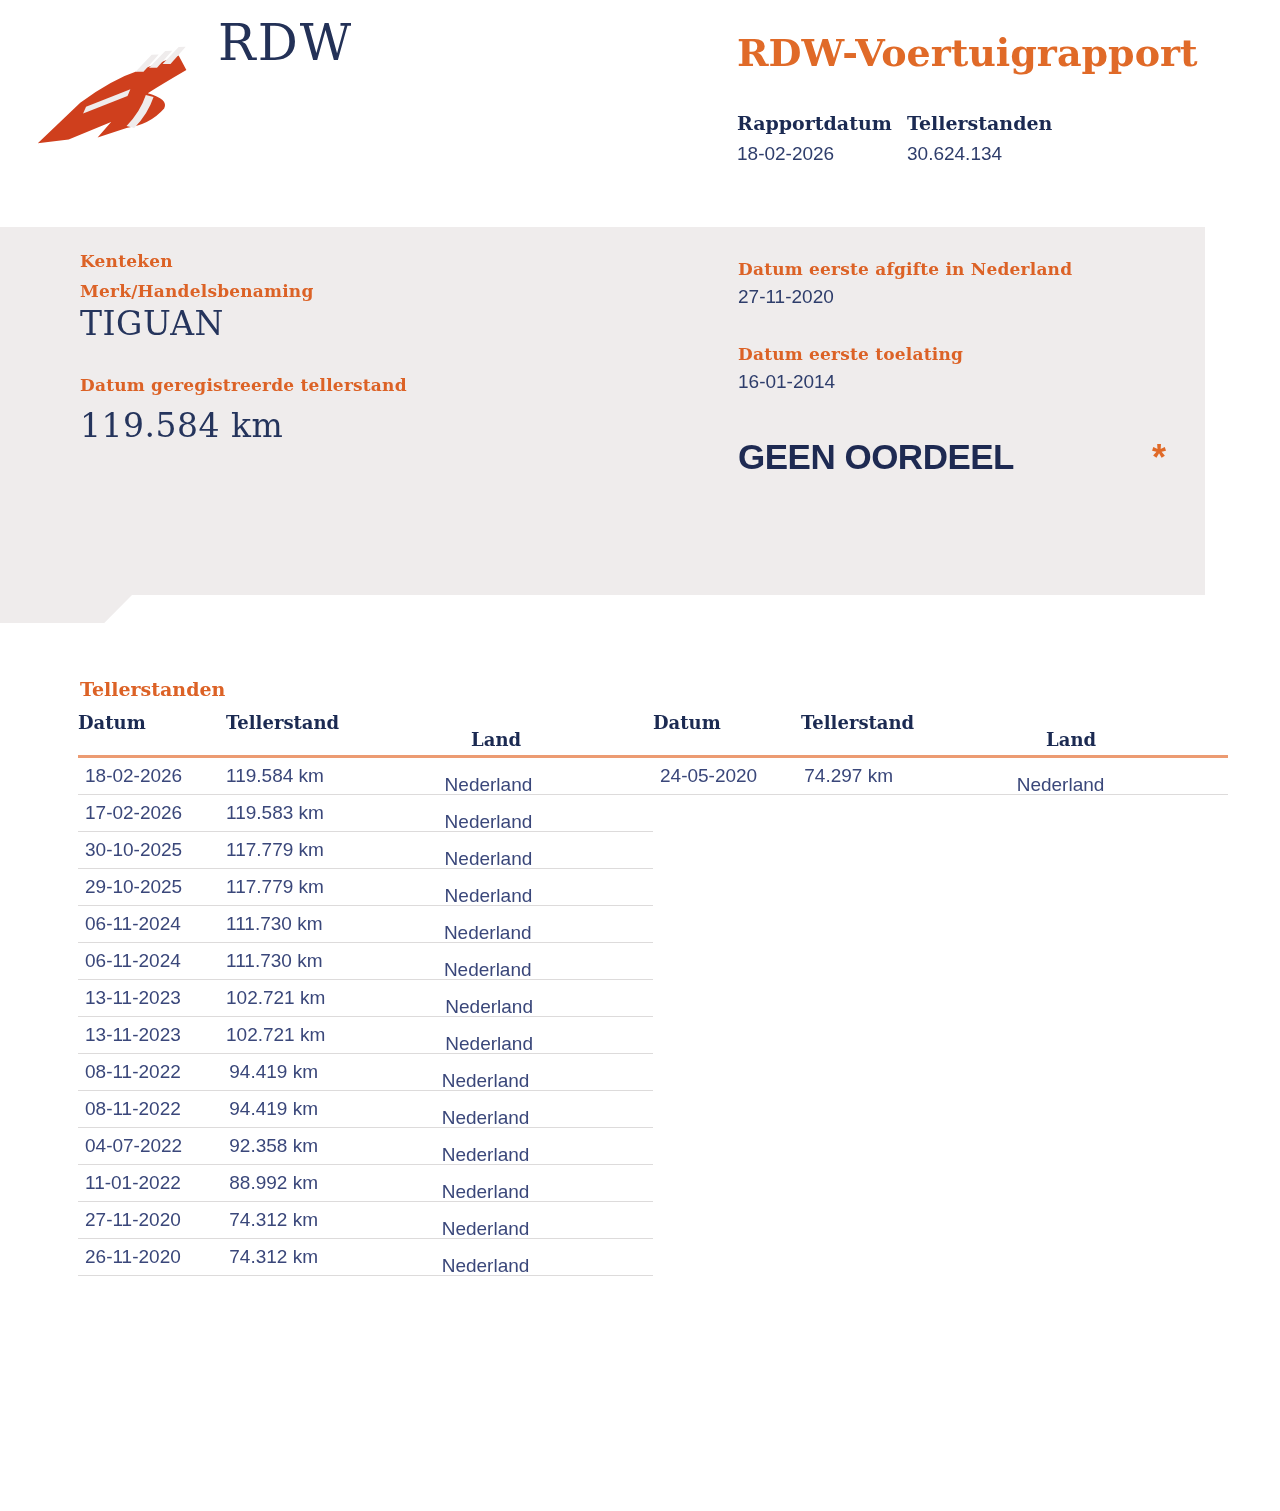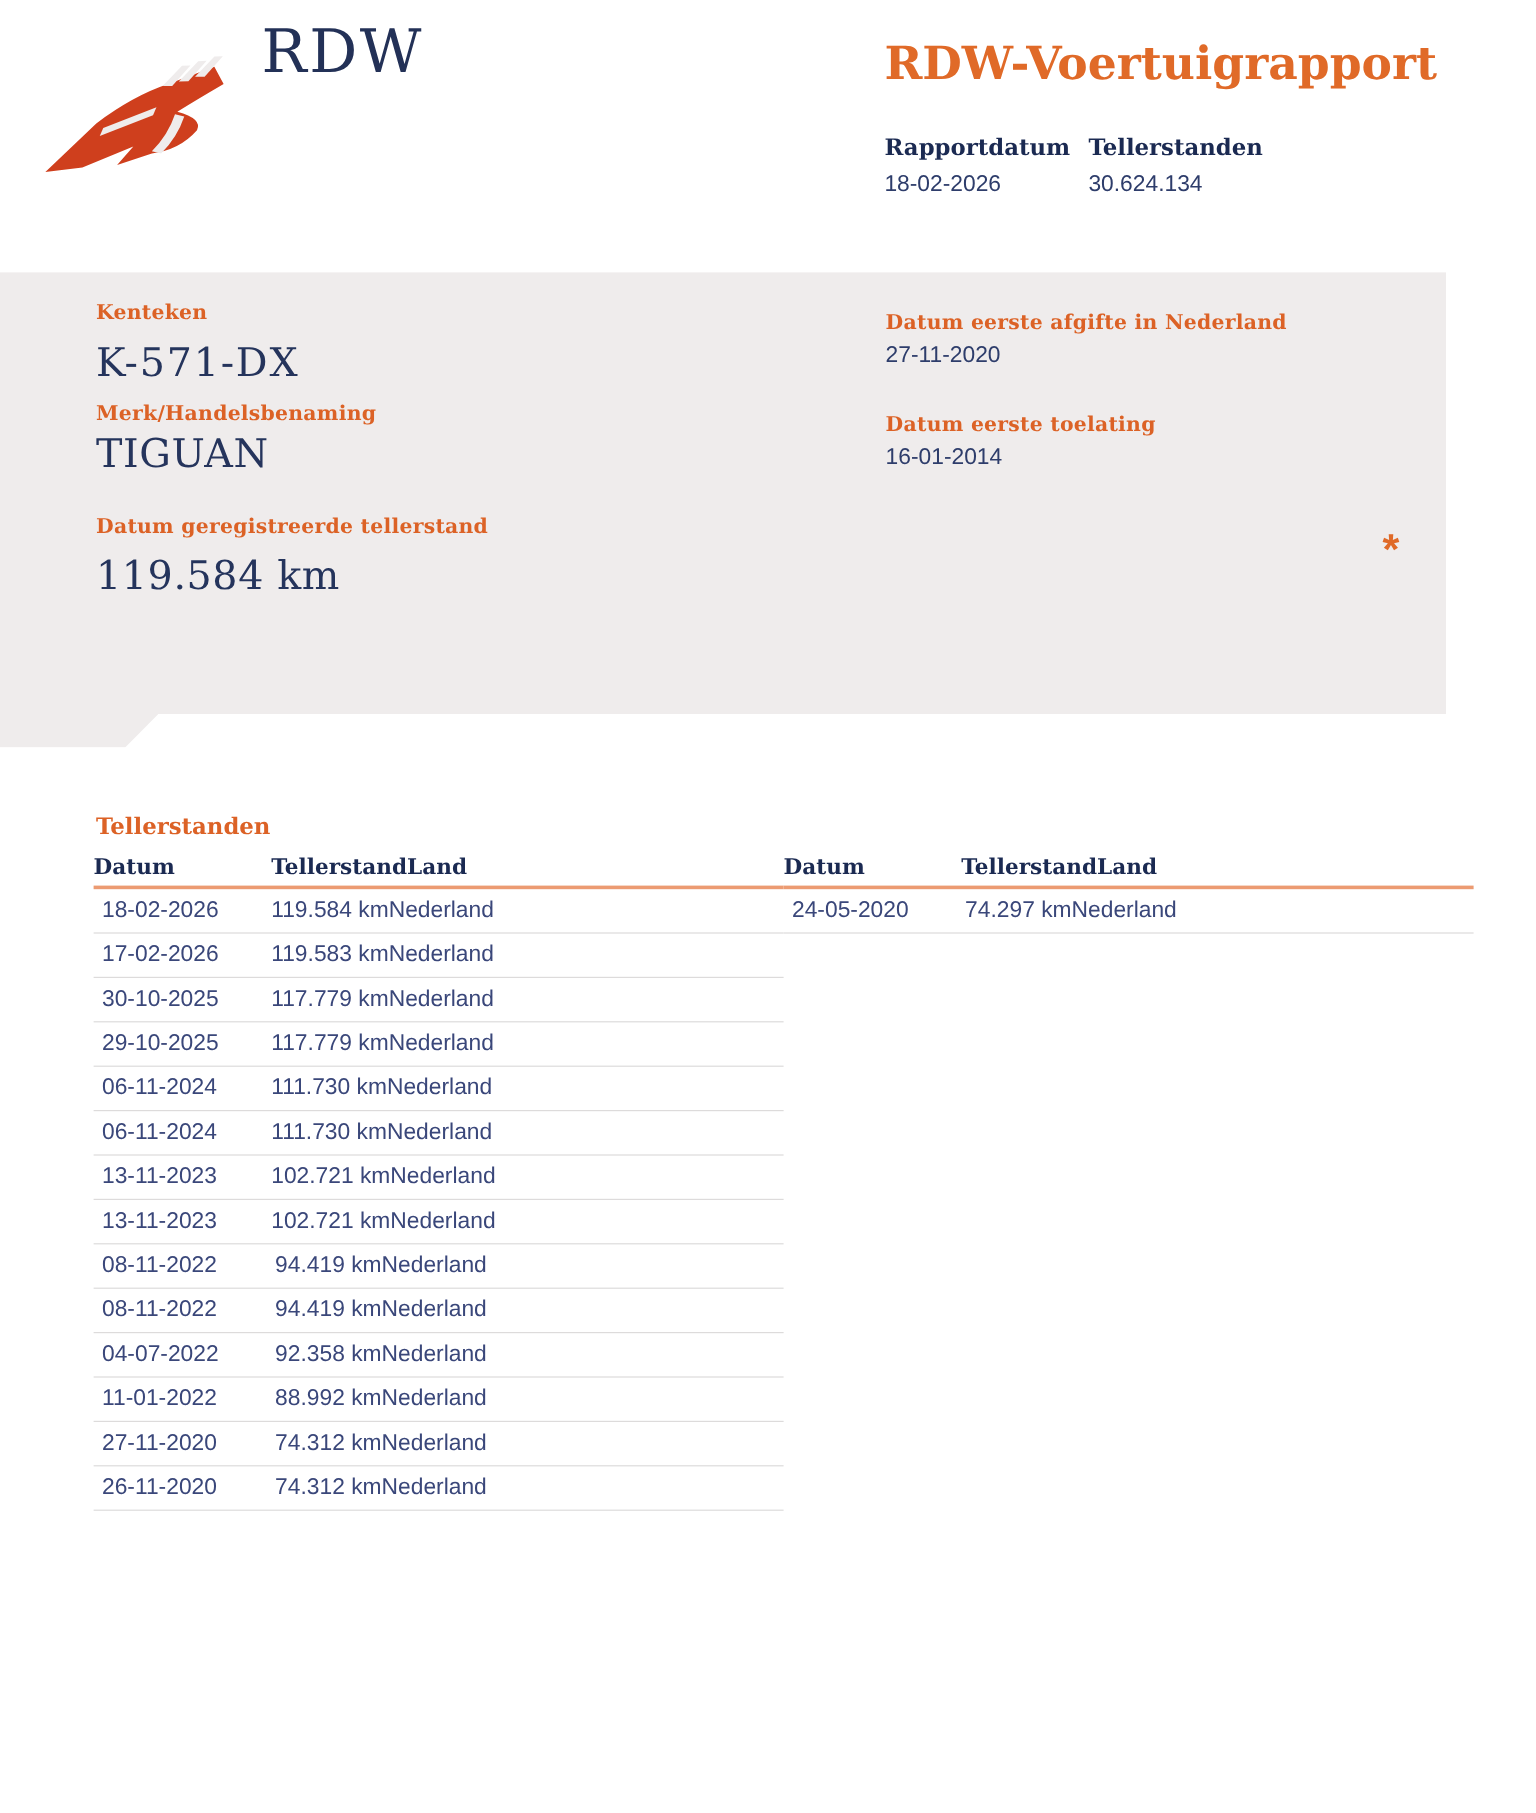--- a/index.html
+++ b/index.html
@@ -73,21 +73,21 @@
     font-family:"DejaVu Serif", serif; font-weight:bold; font-size:18px; color:#1b2a52;
   }
   .trow {
     display:flex; align-items:center; height:37px;
     border-bottom:1px solid #dddbdb; font-size:19px; color:#3a477a;
   }
   .c1 { flex:0 0 148px; }
   .trow .c1 { padding-left:7px; }
   .c2 { flex:0 0 92px; text-align:right; white-space:nowrap; }
   .thead .c2 { text-align:left; }
-  .c3 { flex:1; text-align:left; }
+  .c3 { flex:1; text-align:center;margin-top:17px; }
 </style>
 </head>
 <body>
 
 <svg class="logo-icon" viewBox="0 0 170 110" aria-hidden="true">
   <path fill="#cf3f1d" d="M6,102 L50,60 Q82,36 112,26 L152,11 L160,26 Q136,40 120,50 Q142,56 137,66 Q122,83 98,86 L68,96 L82,80 L38,98 Z"></path>
   <path fill="#efecec" d="M110,30 L122,9 L129,7 L118,28 Z" transform="rotate(14 118 18)"></path>
   <path fill="#efecec" d="M124,26 L136,5 L143,3 L132,24 Z" transform="rotate(14 132 14)"></path>
   <path fill="#efecec" d="M138,22 L150,1 L157,-1 L146,20 Z" transform="rotate(14 146 10)"></path>
   <path fill="#efecec" d="M56,64 L102,46 L99,53 L53,71 Z"></path>
@@ -104,31 +104,31 @@
   </div>
   <div class="meta-block">
     <div class="meta-label">Tellerstanden</div>
     <div class="meta-value">30.624.134</div>
   </div>
 </div>
 
 <section class="panel">
   <div class="panel-left">
     <div class="field-label">Kenteken</div>
-    <div class="big-value plate gap-s">K-571-DX</div>
     <div class="field-label gap-m">Merk/Handelsbenaming</div>
     <div class="big-value">TIGUAN</div>
     <div class="field-label gap-l">Datum geregistreerde tellerstand</div>
     <div class="big-value gap-s">119.584 km</div>
   </div>
   <div class="panel-right">
     <div class="field-label">Datum eerste afgifte in Nederland</div>
     <div class="sans-value">27-11-2020</div>
     <div class="field-label label-gap">Datum eerste toelating</div>
     <div class="sans-value">16-01-2014</div>
+    <div class="verdict">GEEN OORDEEL</div>
   </div>
   <div class="footnote-star">*</div>
 </section>
 
 <h2 class="section-title">Tellerstanden</h2>
 
 <div class="tables">
   <div class="ttable">
     <div class="thead">
       <span class="c1">Datum</span>

